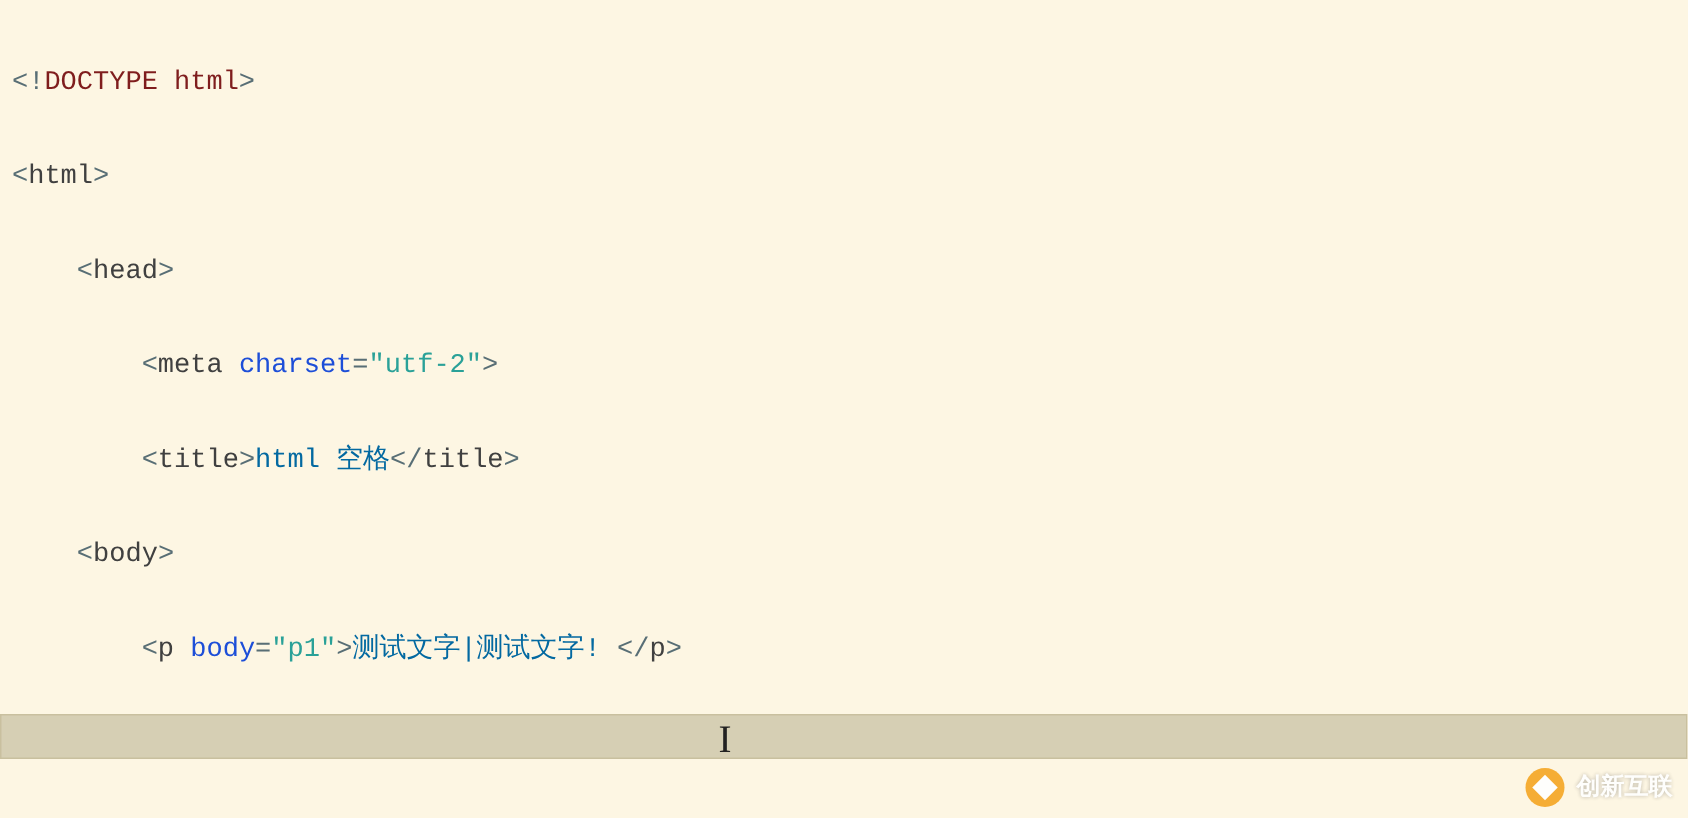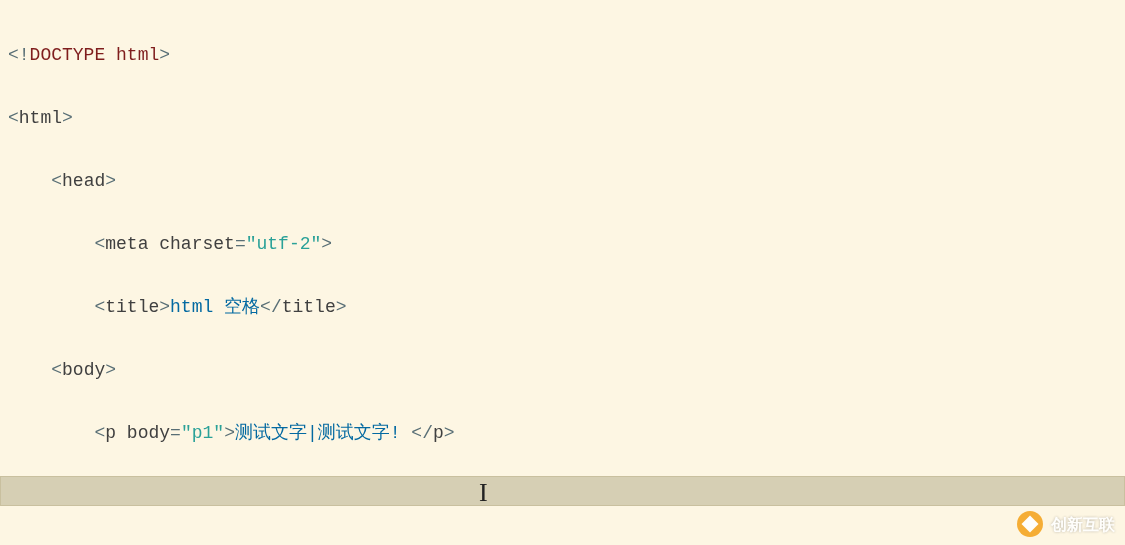--- a/index.html
+++ b/index.html
@@ -14,21 +14,21 @@
     height: 545px;
     overflow: hidden;
     position: relative;
   }
   .code-area {
     white-space: pre;
   }
   .line { position: relative; }
   .punct { color: #586e75; } 
   .tag   { color: #404040; } 
-  .attr  { color: #404040; } 
+  .attr  { color: #1d4ed8; } 
   .str   { color: #2aa198; } 
   .txt   { color: #0369a1; } 
   .doctype { color: #7f1d1d; }
   .doctype-kw { color: #586e75; }
 
   .cursor-line {
     position: absolute;
     left: 0;
     right: 0;
     top: 476px;
@@ -43,20 +43,21 @@
     font-size: 26px;
     color: #222;
     font-family: serif;
   }
 
   .watermark {
     position: absolute;
     right: 10px;
     bottom: 6px;
     display: flex;
+    align-items: center;
     gap: 8px;
     opacity: 0.9;
   }
   .watermark .logo {
     width: 26px; height: 26px;
     border-radius: 50%;
     background: #f5a623;
     position: relative;
     display: flex; align-items: center; justify-content: center;
   }

